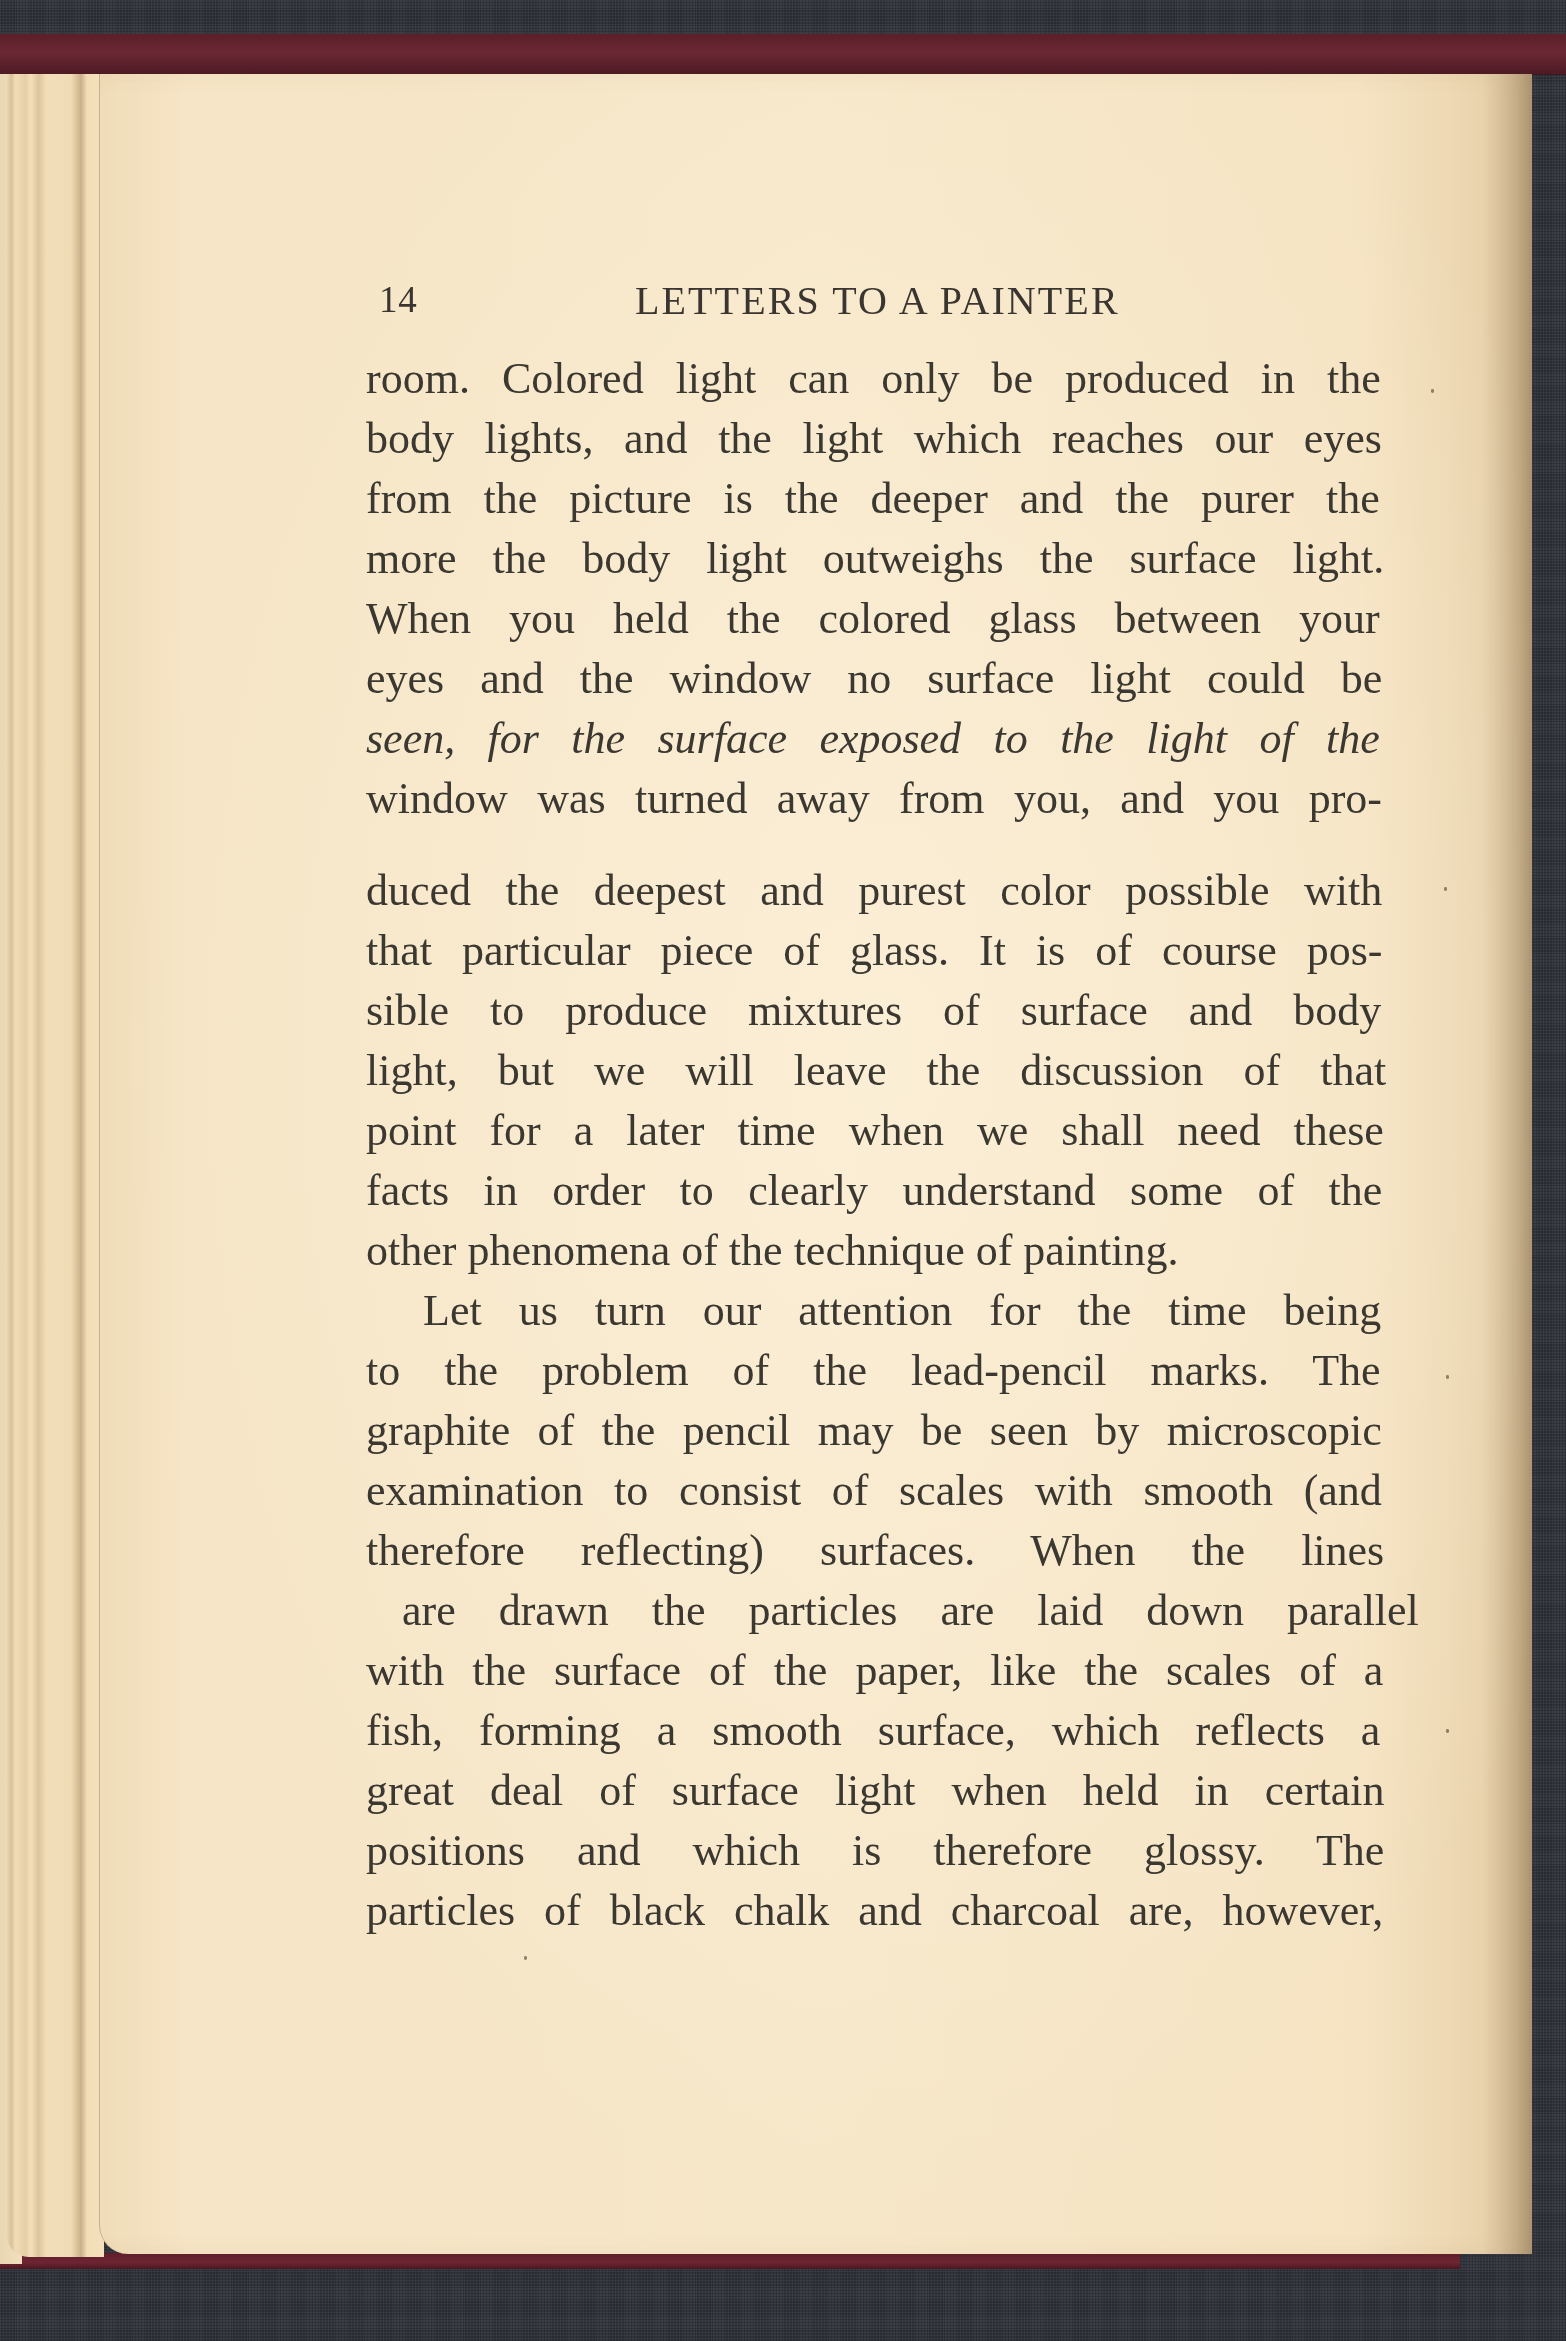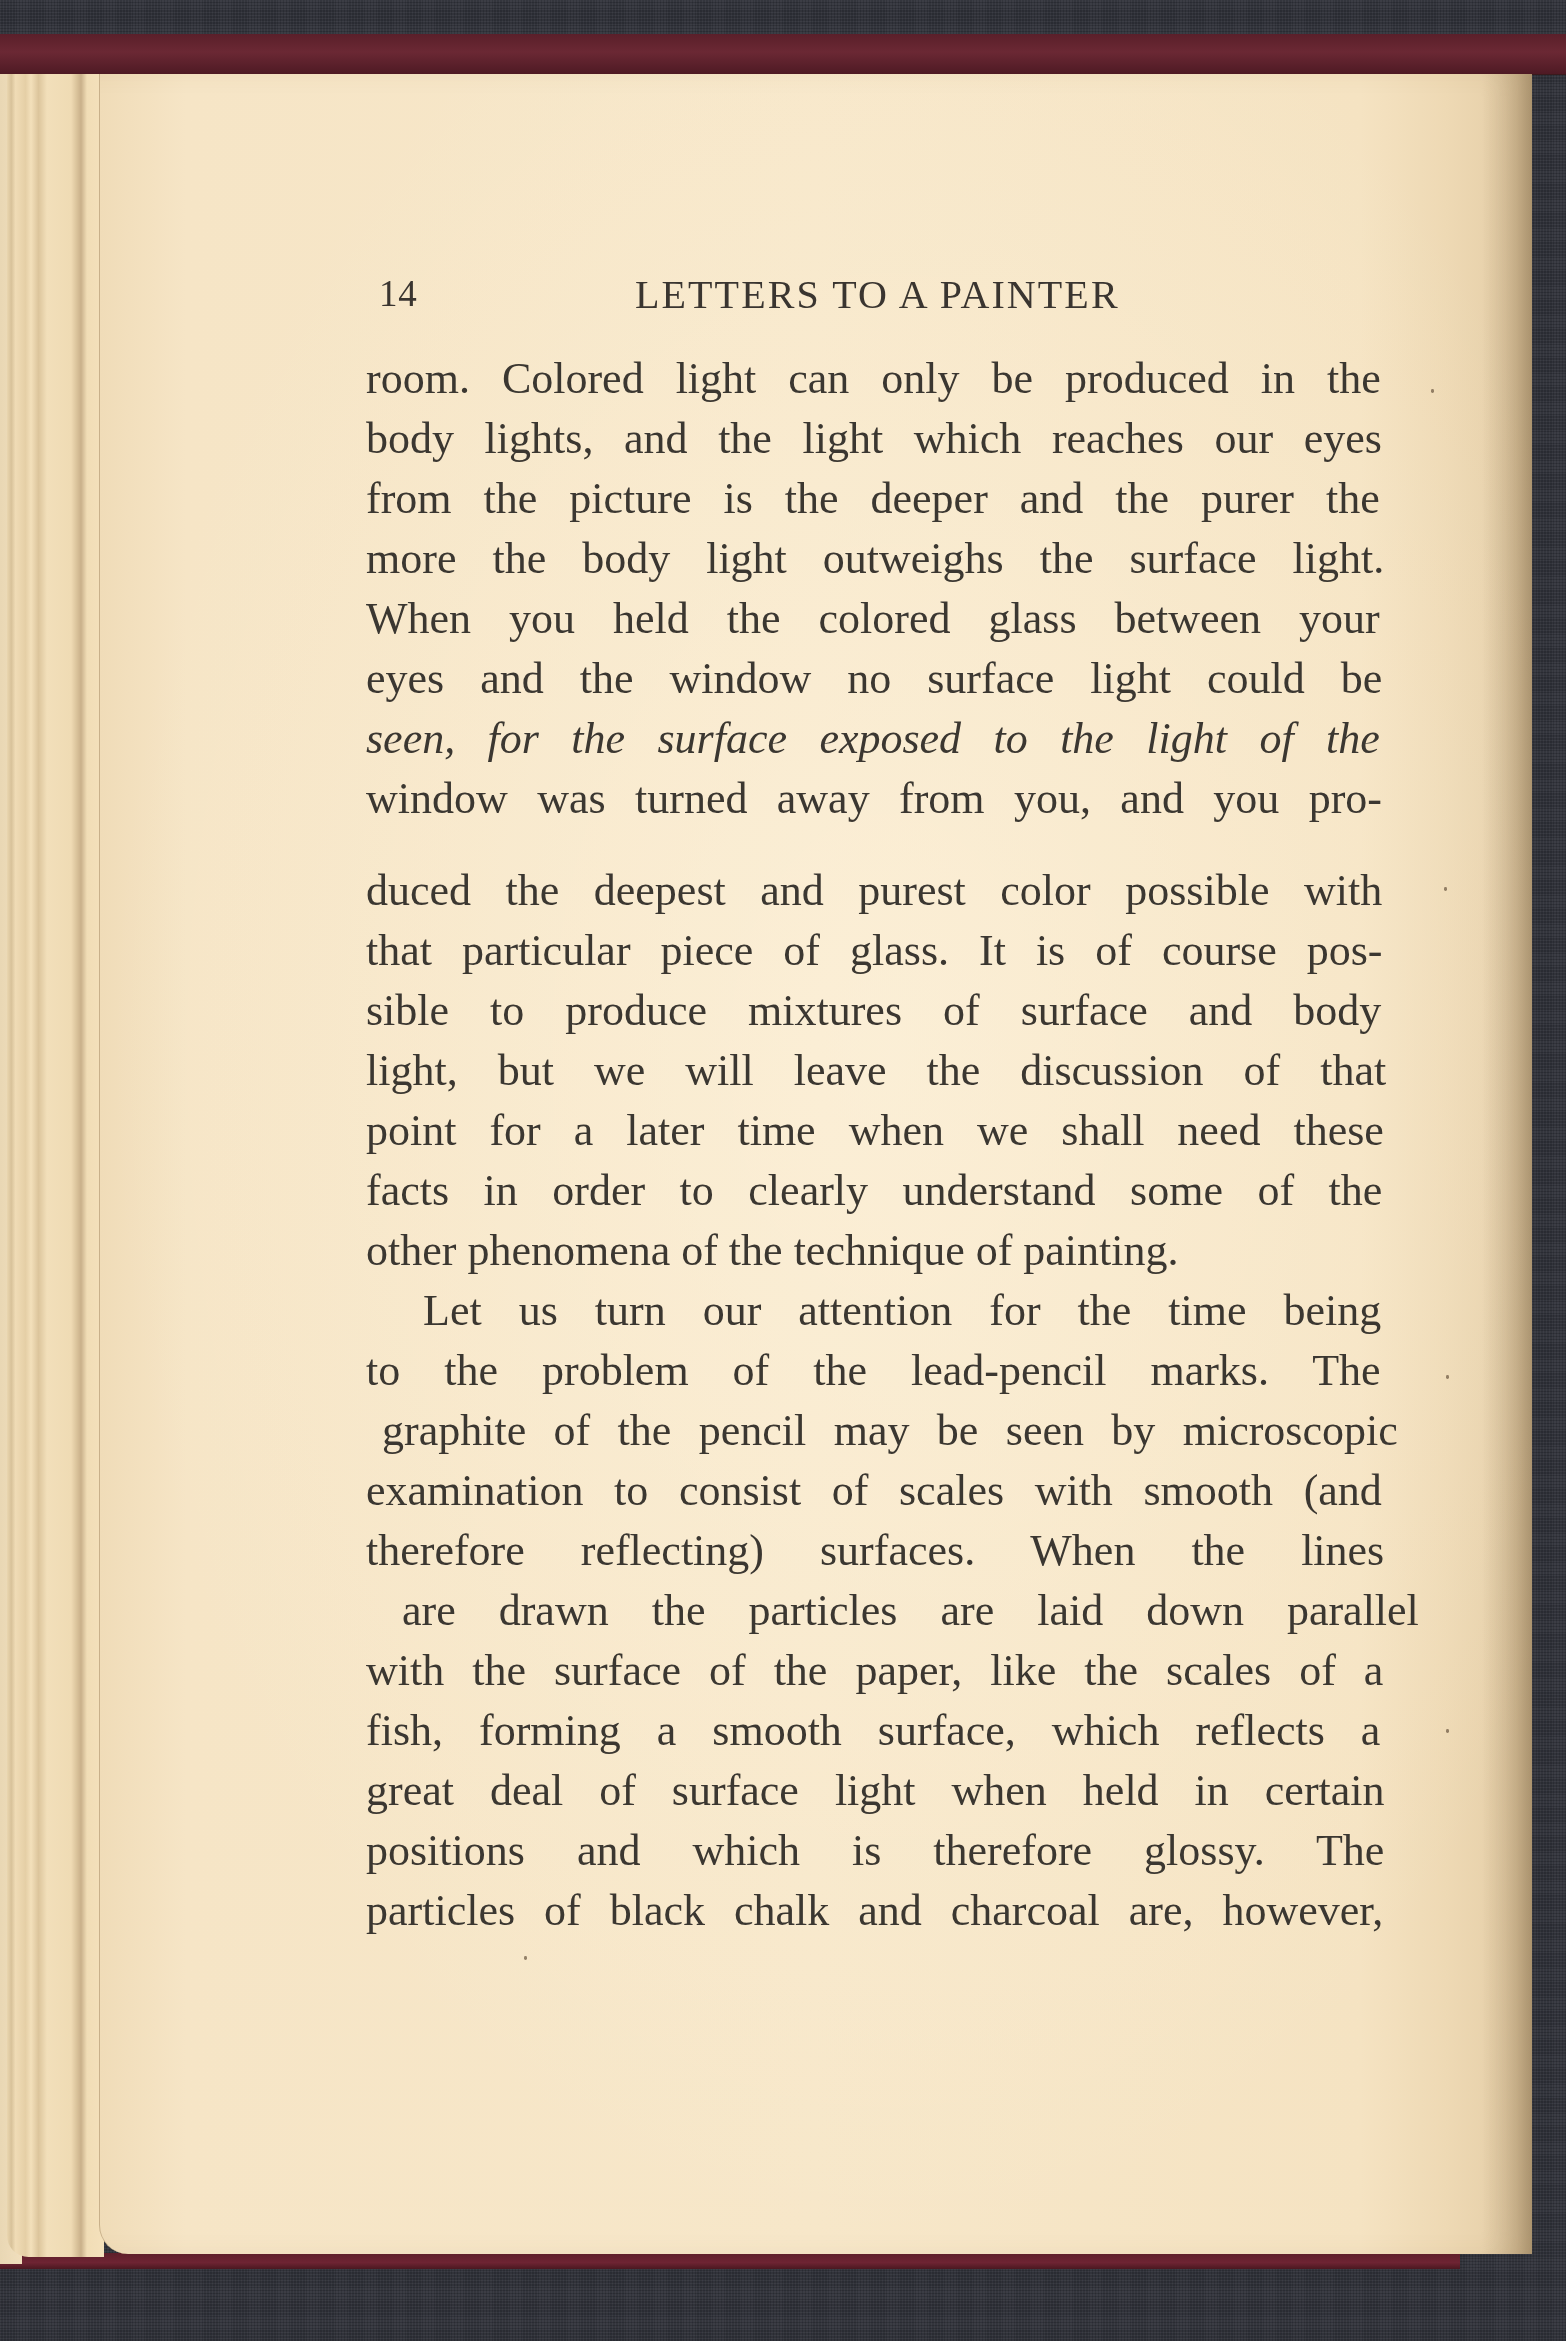--- a/index.html
+++ b/index.html
@@ -68,21 +68,21 @@
       box-shadow: inset -29px 0 36px -21.5px rgba(120,90,50,0.35);
     }
     .gutter-shadow {
       position: absolute;
       right: 0; top: 0;
       width: 50px; height: 100%;
       background: linear-gradient(90deg, rgba(0,0,0,0), rgba(110,85,50,0.18) 70%, rgba(90,70,40,0.28));
     }
     .running-head {
       position: absolute;
-      left: 379px; top: 272px;
+      left: 379px; top: 278px;
       width: 1016px;
       height: 43px;
       color: #3a3530;
     }
     .page-number {
       position: absolute;
       left: 0; top: 0;
       font-size: 37px;
       line-height: 43px;
       letter-spacing: 0.7px;
@@ -162,21 +162,21 @@
     <span class="line" style="display: block; word-spacing: 19px; text-align-last: left; text-align: left;">that particular piece of glass.  It is of course pos-</span>
     <span class="line" style="display: block; word-spacing: 30px; text-align-last: left; text-align: left;">sible to produce mixtures of surface and body</span>
     <span class="line" style="display: block; word-spacing: 29px; text-align-last: left; text-align: left;">light, but we will leave the discussion of that</span>
     <span class="line" style="display: block; word-spacing: 22px; text-align-last: left; text-align: left;">point for a later time when we shall need these</span>
     <span class="line" style="display: block; word-spacing: 23.5px; text-align-last: left; text-align: left;">facts in order to clearly understand some of the</span>
     <span class="line last">other phenomena of the technique of painting.</span>
   </div>
   <div>
     <span class="line indent" style="display: block; word-spacing: 26px; text-align-last: left; text-align: left;">Let us turn our attention for the time being</span>
     <span class="line" style="display: block; word-spacing: 33px; text-align-last: left; text-align: center;">to the problem of the lead-pencil marks.  The</span>
-    <span class="line" style="display: block; word-spacing: 16.4px; text-align-last: left; text-align: left; margin-left: 16px;">graphite of the pencil may be seen by microscopic</span>
+    <span class="line" style="display: block; word-spacing: 16.4px; text-align-last: left; text-align: left;">graphite of the pencil may be seen by microscopic</span>
     <span class="line" style="display: block; word-spacing: 19.6px; text-align-last: left; text-align: left;">examination to consist of scales with smooth (and</span>
     <span class="line" style="display: block; word-spacing: 45px; text-align-last: left; text-align: left;">therefore reflecting) surfaces.  When the lines</span>
     <span class="line" style="display: block; word-spacing: 32px; text-align-last: left; text-align: left; margin-left: 36px;">are drawn the particles are laid down parallel</span>
     <span class="line" style="display: block; word-spacing: 17px; text-align-last: left; text-align: left;">with the surface of the paper, like the scales of a</span>
     <span class="line" style="display: block; word-spacing: 25px; text-align-last: left; text-align: left;">fish, forming a smooth surface, which reflects a</span>
     <span class="line" style="display: block; word-spacing: 25px; text-align-last: left; text-align: left;">great deal of surface light when held in certain</span>
     <span class="line" style="display: block; word-spacing: 41px; text-align-last: left; text-align: left;">positions and which is therefore glossy.  The</span>
     <span class="line" style="display: block; word-spacing: 18px; text-align-last: left; text-align: left;">particles of black chalk and charcoal are, however,</span>
   </div>
 </div>

